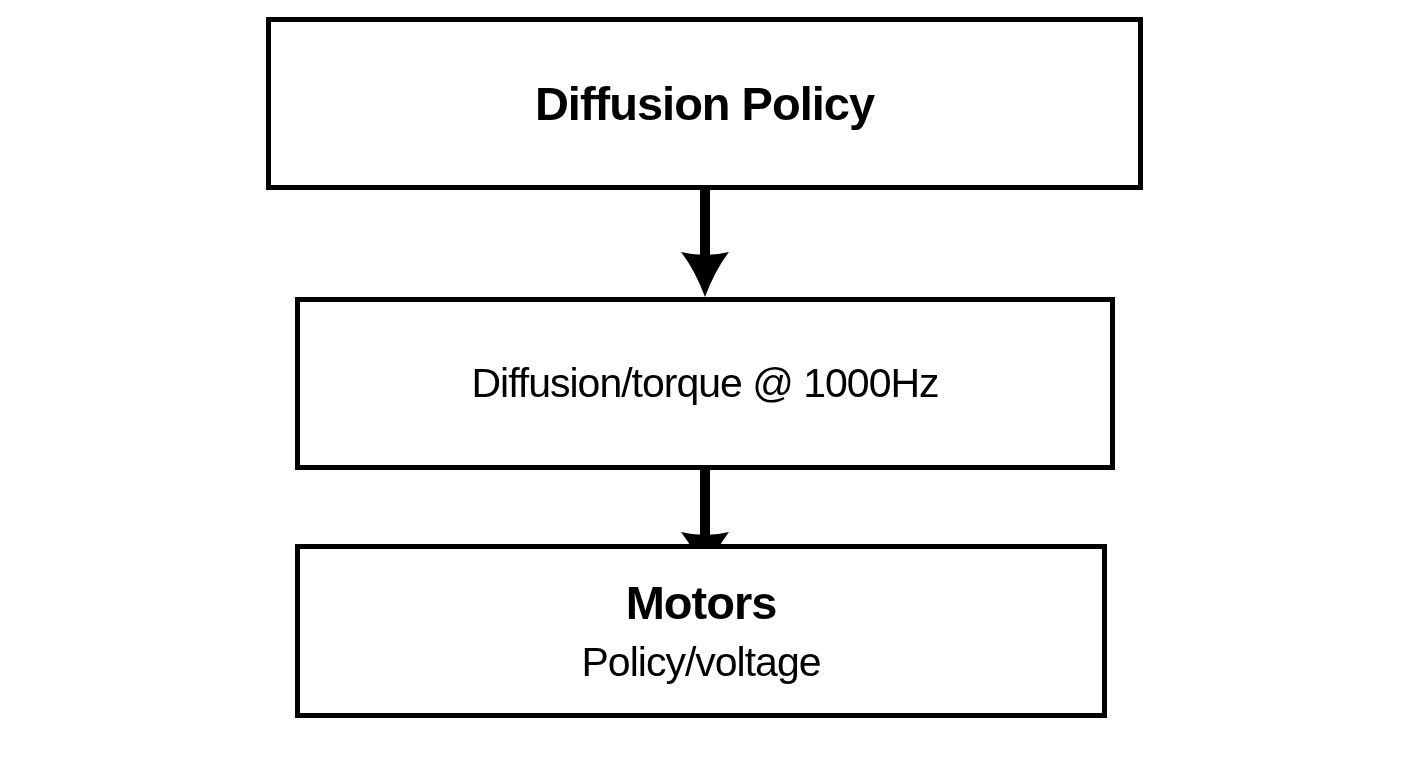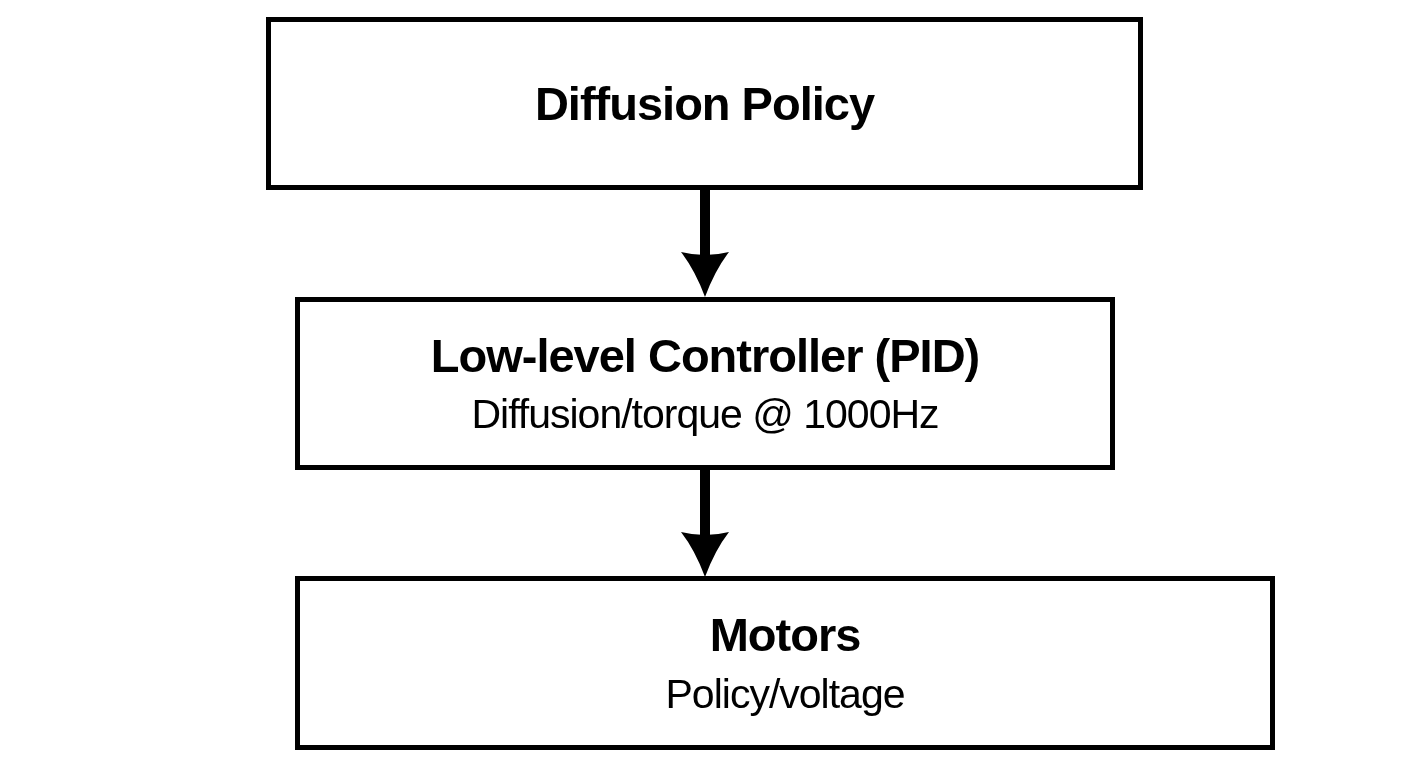--- a/index.html
+++ b/index.html
@@ -36,21 +36,21 @@
   }
   .node-subtitle {
     font-size: 41px;
     font-weight: 400;
     line-height: 1.05;
     letter-spacing: -1px;
     white-space: nowrap;
   }
   #node-0 { left: 266px; top: 17px;  width: 877px; height: 173px; }
   #node-1 { left: 295px; top: 297px; width: 820px; height: 173px; }
-  #node-2 { left: 295px; top: 576px; width: 980px; height: 174px; }
+  #node-2 { left: 295px; top: 544px; width: 812px; height: 174px; }
   .arrow {
     position: absolute;
     width: 60px;
   }
   #arrow-0 { left: 675px; top: 190px; height: 107px; }
   #arrow-1 { left: 675px; top: 470px; height: 107px; }
 </style>
 </head>
 <body>
 
@@ -59,21 +59,20 @@
   <div class="node" id="node-0">
     <div class="node-title">Diffusion Policy</div>
   </div>
 
   <svg class="arrow" id="arrow-0" viewBox="0 0 60 107" aria-hidden="true">
     <rect x="25" y="0" width="10" height="68" fill="#000000"></rect>
     <path d="M 30 107 Q 20 80 6 62 Q 30 68 54 62 Q 40 80 30 107 Z" fill="#000000"></path>
   </svg>
 
   <div class="node" id="node-1">
-    <div class="node-title">Low-level Controller (PID)</div>
     <div class="node-subtitle">Diffusion/torque @ 1000Hz</div>
   </div>
 
   <svg class="arrow" id="arrow-1" viewBox="0 0 60 107" aria-hidden="true">
     <rect x="25" y="0" width="10" height="68" fill="#000000"></rect>
     <path d="M 30 107 Q 20 80 6 62 Q 30 68 54 62 Q 40 80 30 107 Z" fill="#000000"></path>
   </svg>
 
   <div class="node" id="node-2">
     <div class="node-title">Motors</div>

